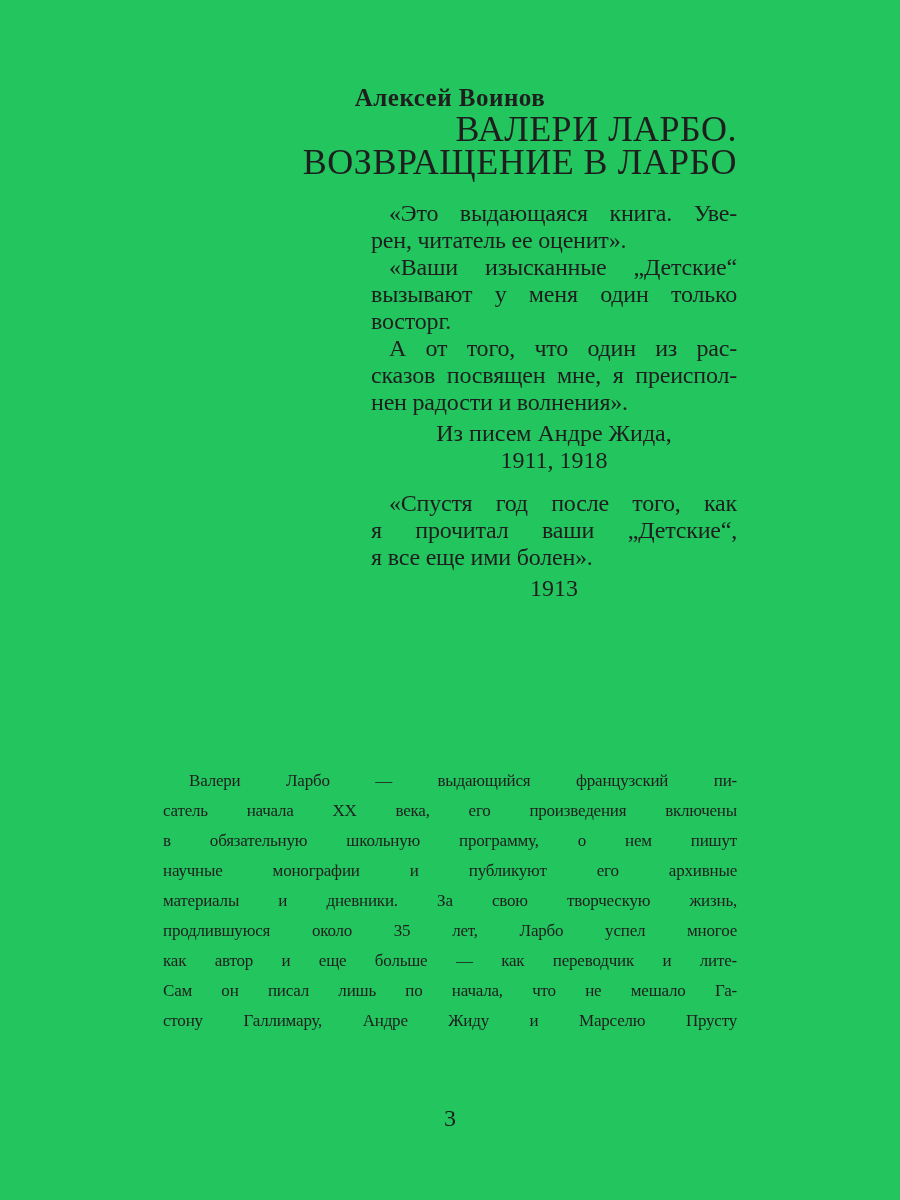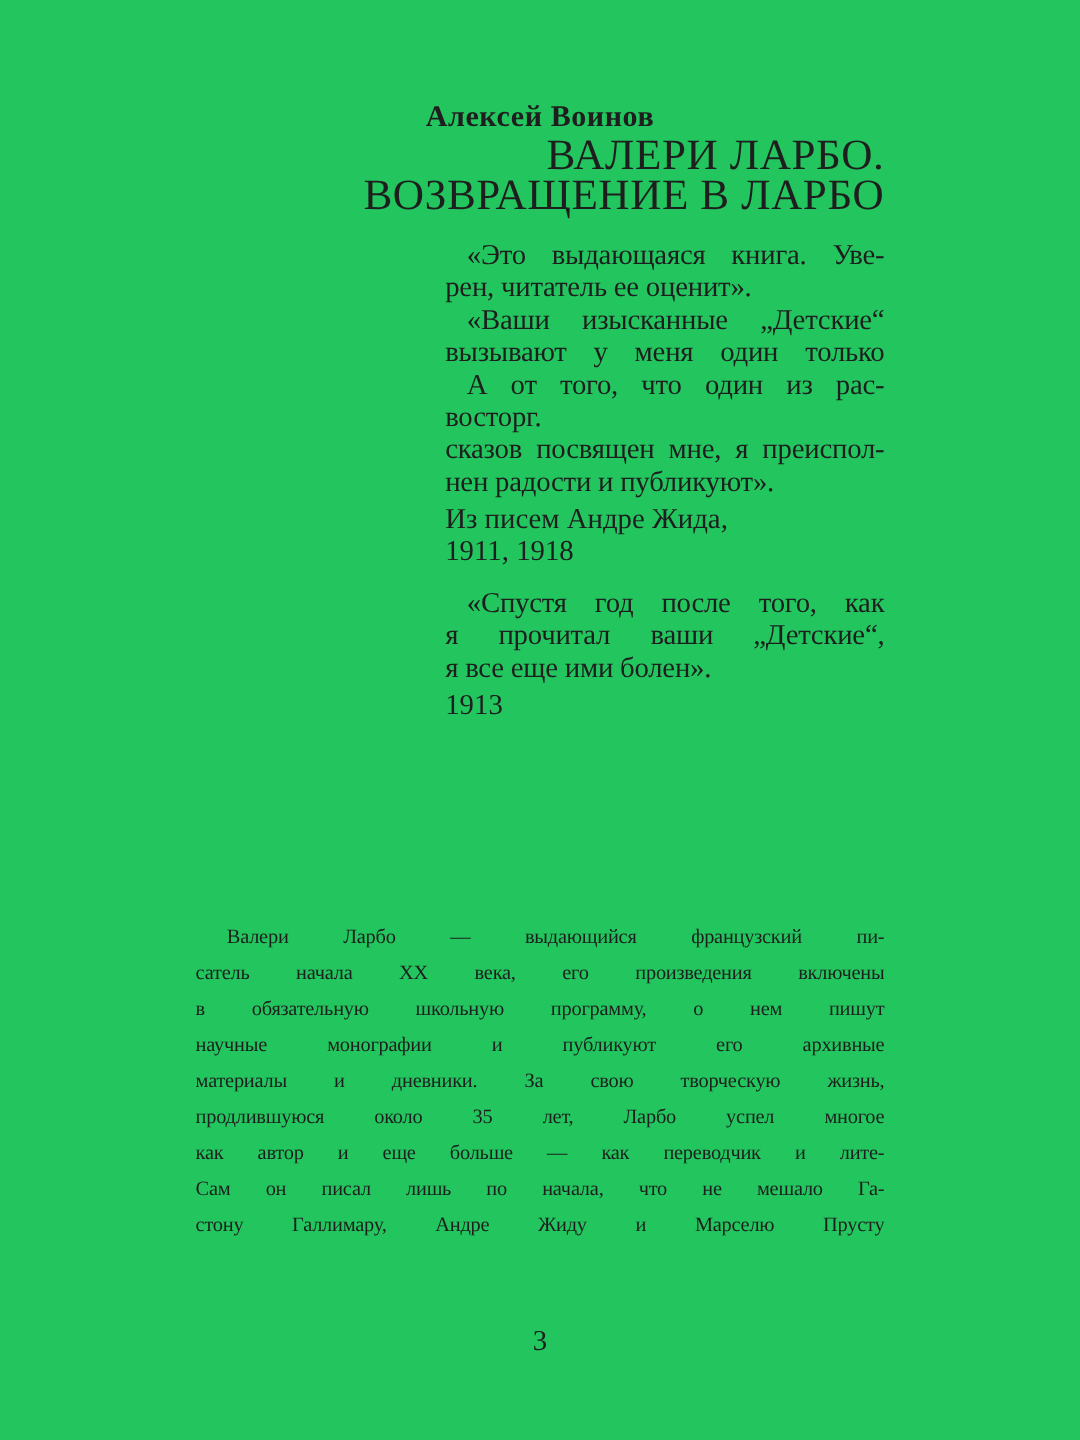--- a/index.html
+++ b/index.html
@@ -54,21 +54,21 @@
   }
   .eline.plast {
     text-align: right;
     text-align-last: left;
   }
   .eline.indent {
     text-indent: 18px;
   }
   .attribution {
     margin-top: 4px;
-    text-align: left;
+    text-align: center;
   }
   .aline {
     line-height: 27px;
   }
   .body-text {
     margin-top: 164px;
     font-size: 17px;
     line-height: 30px;
   }
   .bline {
@@ -96,24 +96,24 @@
     <div class="author">Алексей Воинов</div>
     <div class="title-line">ВАЛЕРИ ЛАРБО.</div>
     <div class="title-line">ВОЗВРАЩЕНИЕ В ЛАРБО</div>
 
     <div class="epigraph-section">
         <div class="epigraph-block">
           <div class="eline indent">«Это выдающаяся книга. Уве-</div>
           <div class="eline plast">рен, читатель ее оценит».</div>
           <div class="eline indent">«Ваши изысканные „Детские“</div>
           <div class="eline">вызывают у меня один только</div>
+          <div class="eline plast">восторг.</div>
           <div class="eline indent">А от того, что один из рас-</div>
-          <div class="eline plast">восторг.</div>
           <div class="eline">сказов посвящен мне, я преиспол-</div>
-          <div class="eline plast">нен радости и публикуют».</div>
+          <div class="eline plast">нен радости и волнения».</div>
           <div class="attribution">
             <div class="aline">Из писем Андре Жида,</div>
             <div class="aline">1911, 1918</div>
           </div>
         </div>
         <div class="epigraph-block">
           <div class="eline indent">«Спустя год после того, как</div>
           <div class="eline">я прочитал ваши „Детские“,</div>
           <div class="eline plast">я все еще ими болен».</div>
           <div class="attribution">

